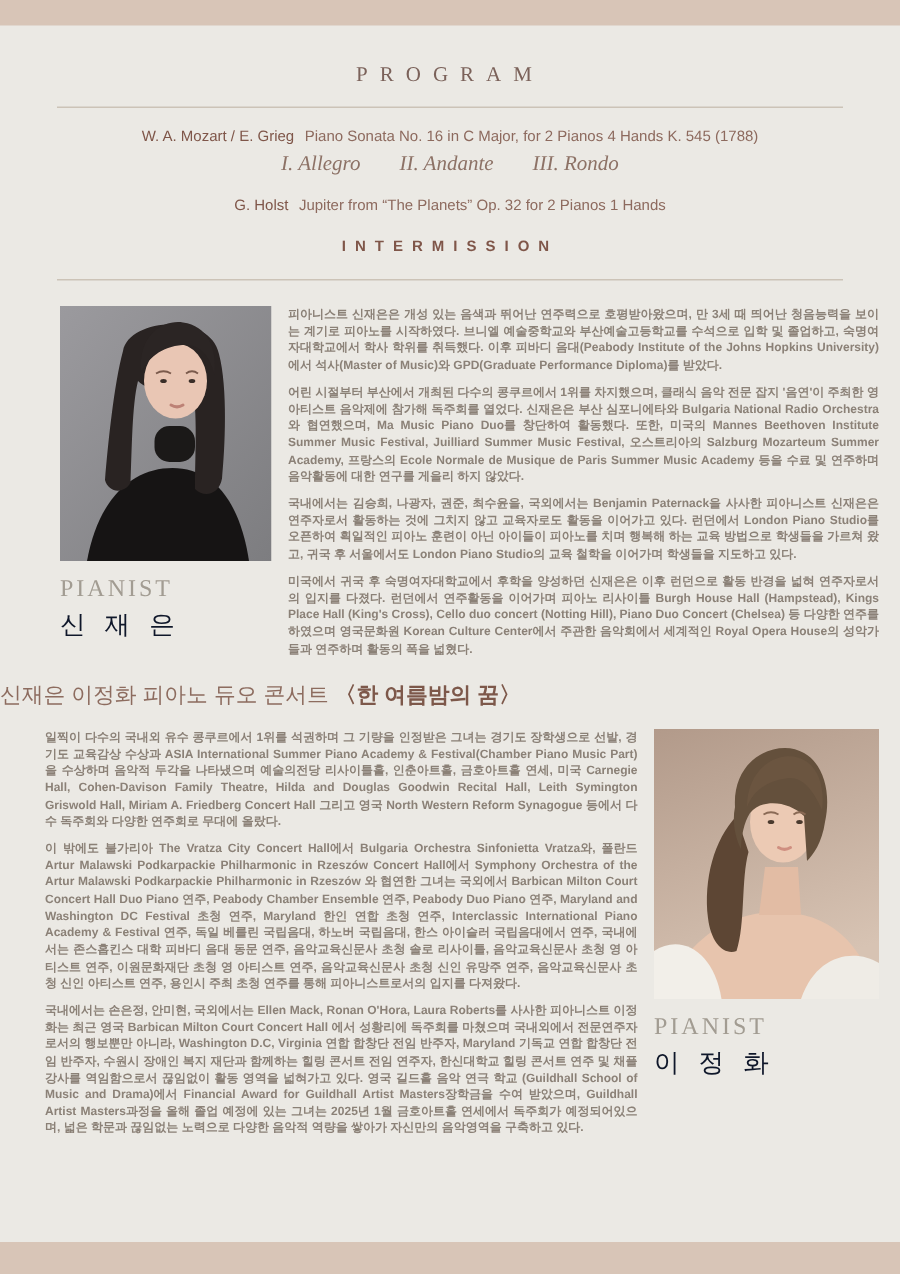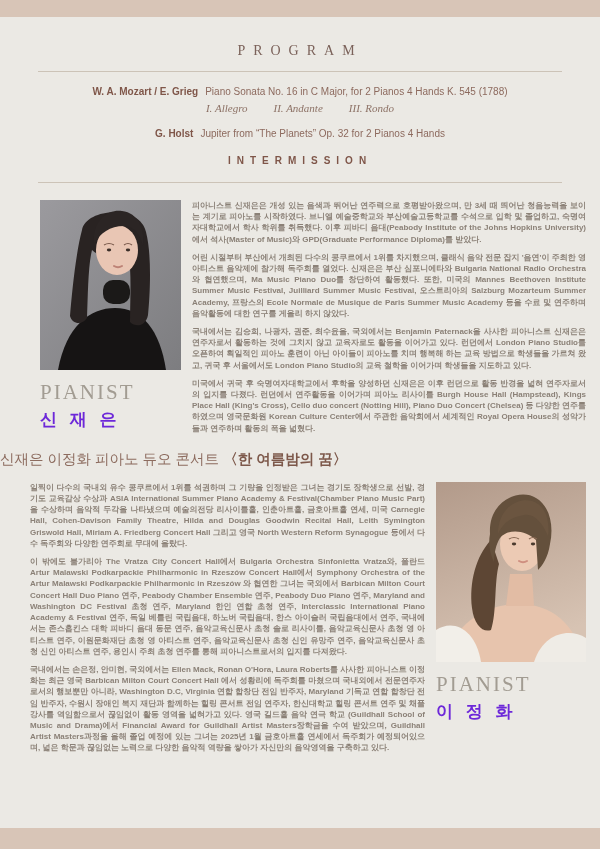--- a/index.html
+++ b/index.html
@@ -24,26 +24,26 @@
     font-size: 14px;
     letter-spacing: 8px;
     color: #7b625a;
   }
   hr.rule {
     border: none;
     border-top: 1px solid #ccc3b7;
     margin: 12px 38px 0 38px;
   }
   .program-line { margin: 14px 0; font-size: 10px; color: #8d6a5e; }
-  .program-line .composer { font-weight: bold; color: #7f5649; margin-right: 7px; }
+  .program-line .composer { font-weight: normal; color: #7f5649; margin-right: 7px; }
   .movements {
     margin: -9px 0 14px 0;
     font-family: "Liberation Serif", serif;
     font-style: italic;
-    font-size: 11px;
+    font-size: 14px;
     color: #8d7266;
   }
   .movements span { margin: 0 13px; }
   .intermission {
     margin: 16px 0;
     font-size: 10px;
     font-weight: bold;
     letter-spacing: 6px;
     color: #7f5649;
   }
@@ -66,30 +66,30 @@
     color: #8b8177;
     margin-bottom: 7px;
     font-weight: bold;
   }
   .bio-text p.p-tight { margin-bottom: 0; }
   .bio-text p:last-child { margin-bottom: 0; }
 
   .pianist-label { margin-top: 10px; }
   .pianist-role {
     font-family: "Liberation Serif", serif;
-    font-size: 21px;
+    font-size: 16px;
     letter-spacing: 2px;
     color: #a29c92;
   }
   .pianist-name {
     margin-top: 3px;
     font-size: 17px;
-    font-weight: bold;
+    font-weight: normal;
     letter-spacing: 4px;
-    color: #6d28d9;
+    color: #0f172a;
   }
 
   
   .duo-heading {
     margin: 16px 0 13px 0;
     text-align: left;
     font-weight: normal;
     font-size: 14.5px;
     color: #8d6c5f;
   }
@@ -107,21 +107,21 @@
     <hr class="rule">
 
     <div class="program-line">
       <span class="composer">W. A. Mozart / E. Grieg</span><span class="work">Piano Sonata No. 16 in C Major, for 2 Pianos 4 Hands K. 545 (1788)</span>
     </div>
     <div class="movements">
       <span>I. Allegro</span><span>II. Andante</span><span>III. Rondo</span>
     </div>
 
     <div class="program-line">
-      <span class="composer">G. Holst</span><span class="work">Jupiter from “The Planets” Op. 32 for 2 Pianos 4 Hands</span>
+      <span class="composer">G. Holst</span><span class="work">Jupiter from “The Planets” Op. 32 for 2 Pianos 1 Hands</span>
     </div>
 
     <div class="intermission">INTERMISSION</div>
 
 
 
     <hr class="rule">
   </section>
 
   <section class="bio bio1">

